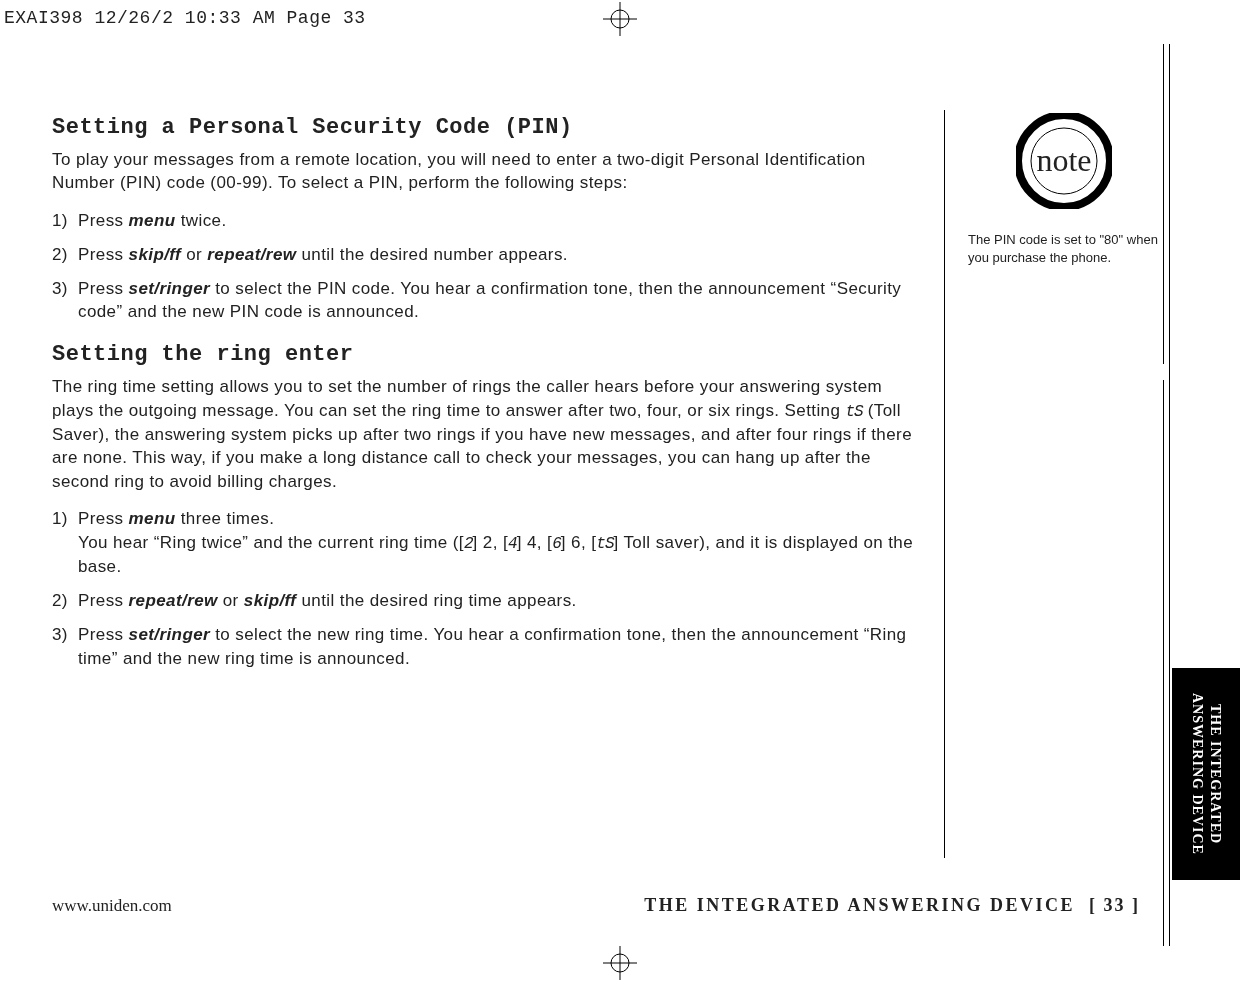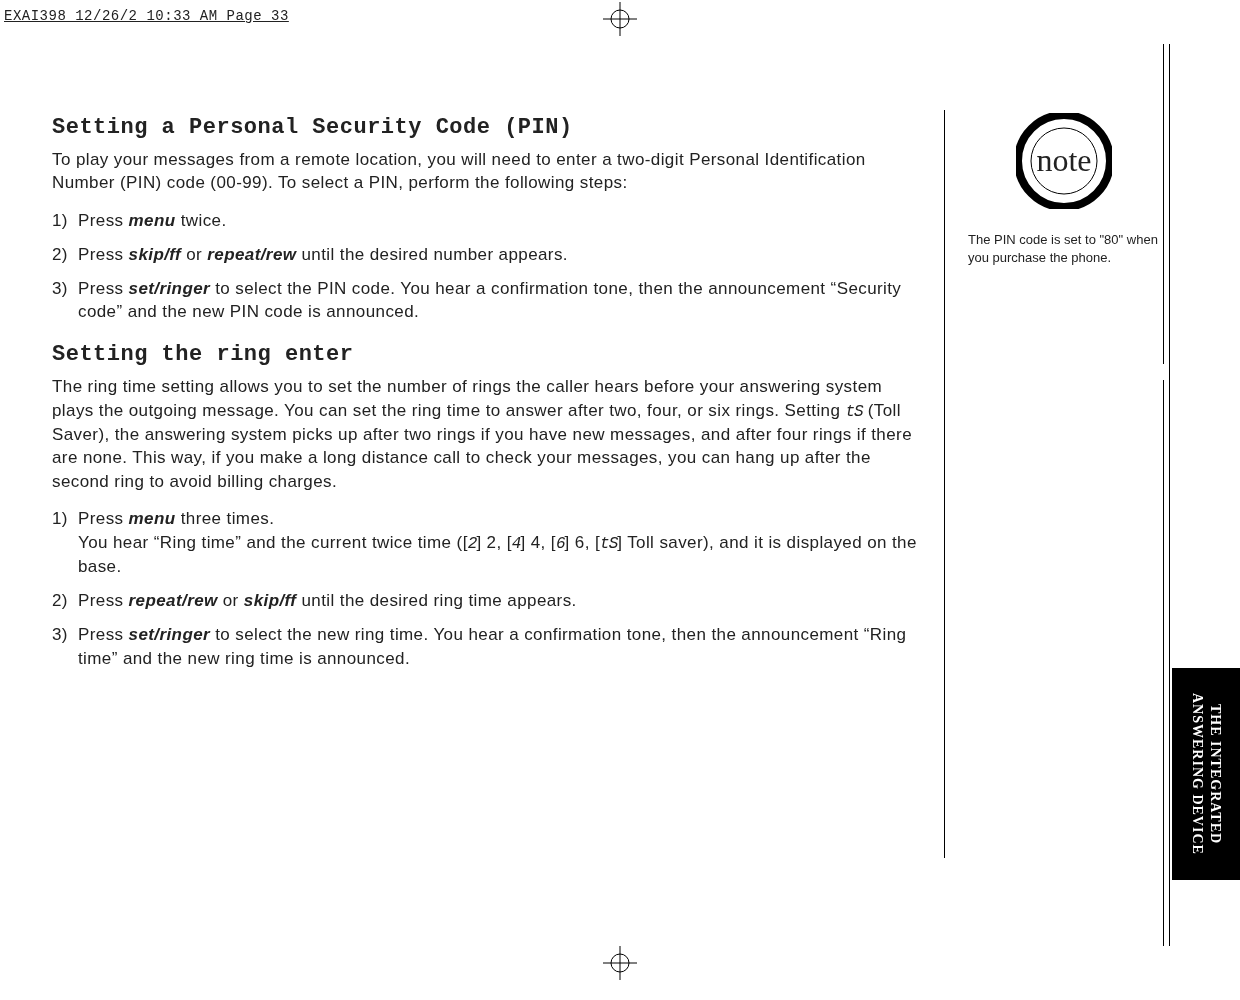--- a/index.html
+++ b/index.html
@@ -1,20 +1,20 @@
 <!DOCTYPE html>
 <html><head>
 <meta charset="utf-8">
 <style>
   * { box-sizing: border-box; margin: 0; padding: 0; }
   html, body { width: 1240px; height: 1000px; background: #fff; font-family: "Helvetica Neue", Helvetica, Arial, sans-serif; color: #222; }
   .page { position: relative; width: 1240px; height: 1000px; }
 
   
-  .slug { position: absolute; top: 8px; left: 4px; font-family: "Courier New", monospace; font-size: 14px; letter-spacing: 0.5px; text-decoration: underline; }
+  .slug { position: absolute; top: 8px; left: 4px; font-family: "Courier New", monospace; font-size: 18px; letter-spacing: 0.5px; }
   .crop-top, .crop-bottom { position: absolute; left: 50%; transform: translateX(-50%); }
   .crop-top { top: 2px; }
   .crop-bottom { bottom: 20px; }
   .crop svg { display: block; }
 
   
   .vline-outer { position: absolute; top: 44px; right: 70px; width: 0; height: 902px; border-left: 1px solid #000; }
   .vline-inner-top { position: absolute; top: 44px; right: 76px; width: 0; height: 320px; border-left: 1px solid #000; }
   .vline-inner-bot { position: absolute; top: 380px; right: 76px; width: 0; height: 566px; border-left: 1px solid #000; }
 
@@ -95,21 +95,21 @@
     <h2>Setting the ring enter</h2>
     <p class="intro">
       <span>The ring time setting allows you to set the number of rings the caller hears before your answering system plays the outgoing message. You can set the ring time to answer after two, four, or six rings. Setting </span><span class="seg">tS</span><span> (Toll Saver), the answering system picks up after two rings if you have new messages, and after four rings if there are none. This way, if you make a long distance call to check your messages, you can hang up after the second ring to avoid billing charges.</span>
     </p>
 
     <div class="steps">
       <div class="step">
         <div class="step-num">1)</div>
         <div class="step-body">
           <span>Press </span><span class="bi">menu</span><span> three times.</span><br>
-          <span>You hear “Ring time” and the current twice time ([</span><span class="seg">2</span><span>] 2, [</span><span class="seg">4</span><span>] 4, [</span><span class="seg">6</span><span>] 6, [</span><span class="seg">tS</span><span>] Toll saver), and it is displayed on the base.</span>
+          <span>You hear “Ring twice” and the current ring time ([</span><span class="seg">2</span><span>] 2, [</span><span class="seg">4</span><span>] 4, [</span><span class="seg">6</span><span>] 6, [</span><span class="seg">tS</span><span>] Toll saver), and it is displayed on the base.</span>
         </div>
       </div>
       <div class="step">
         <div class="step-num">2)</div>
         <div class="step-body">
           <span>Press </span><span class="bi">repeat/rew</span><span> or </span><span class="bi">skip/ff</span><span> until the desired ring time appears.</span>
         </div>
       </div>
       <div class="step">
         <div class="step-num">3)</div>
@@ -131,20 +131,26 @@
       <div class="note-icon-label">note</div>
     </div>
     <div class="note-text">The PIN code is set to "80" when you purchase the phone.</div>
   </div>
 
   <div class="tab">
     <div class="tab-text">THE INTEGRATED
 ANSWERING DEVICE</div>
   </div>
 
+  <div class="footer">
+    <div class="footer-url">www.uniden.com</div>
+    <div class="footer-title">
+      <span>THE INTEGRATED ANSWERING DEVICE</span>&nbsp;&nbsp;<span class="pg">[ 33 ]</span>
+    </div>
+  </div>
 
   <div class="crop-bottom crop">
     <svg width="34" height="34" viewBox="0 0 34 34">
       <line x1="17" y1="0" x2="17" y2="34" stroke="#000" stroke-width="1"></line>
       <line x1="0" y1="17" x2="34" y2="17" stroke="#000" stroke-width="1"></line>
       <circle cx="17" cy="17" r="9" fill="none" stroke="#000" stroke-width="1"></circle>
     </svg>
   </div>
 
 </div>

